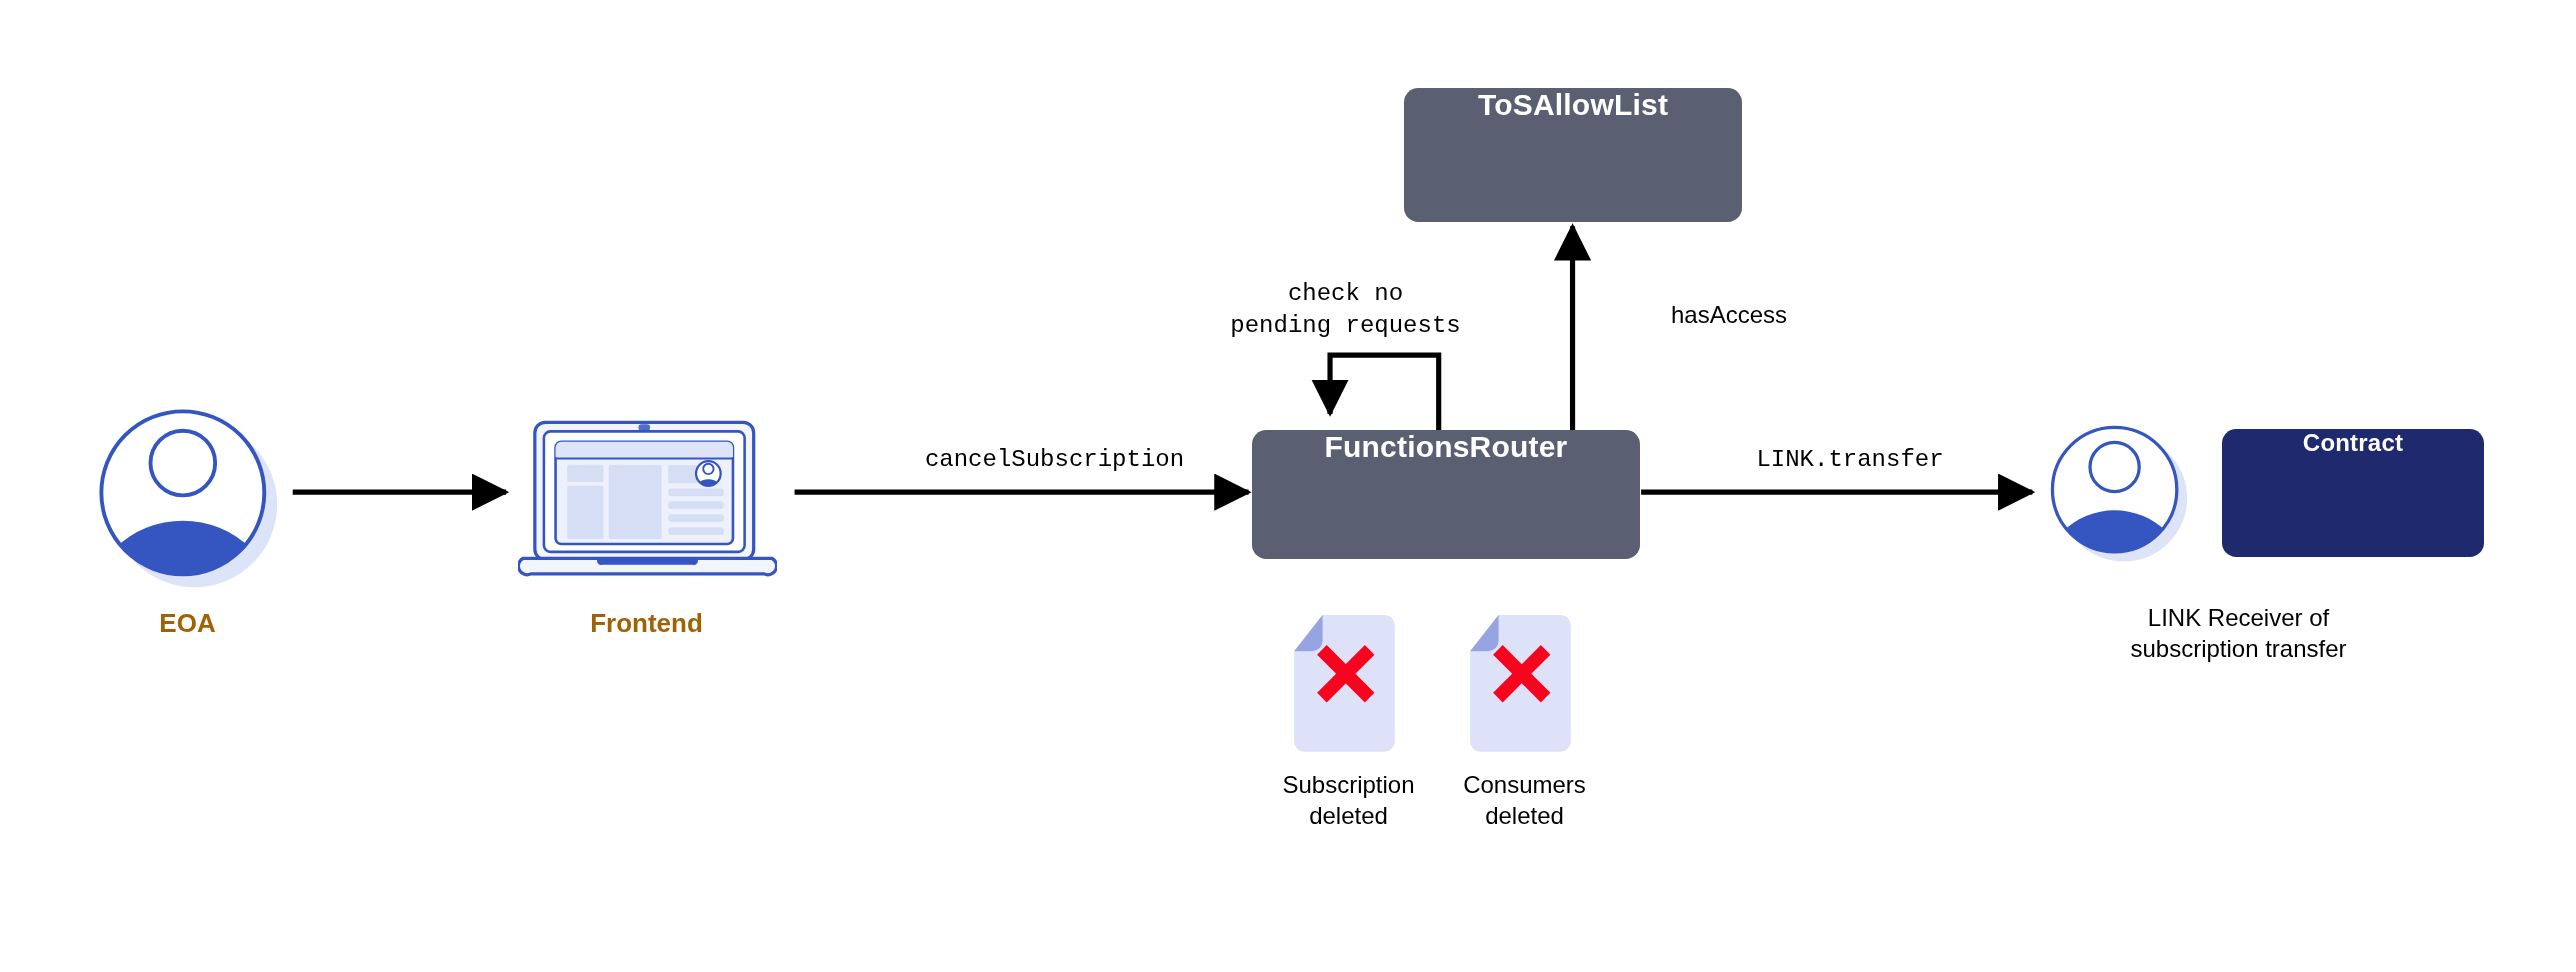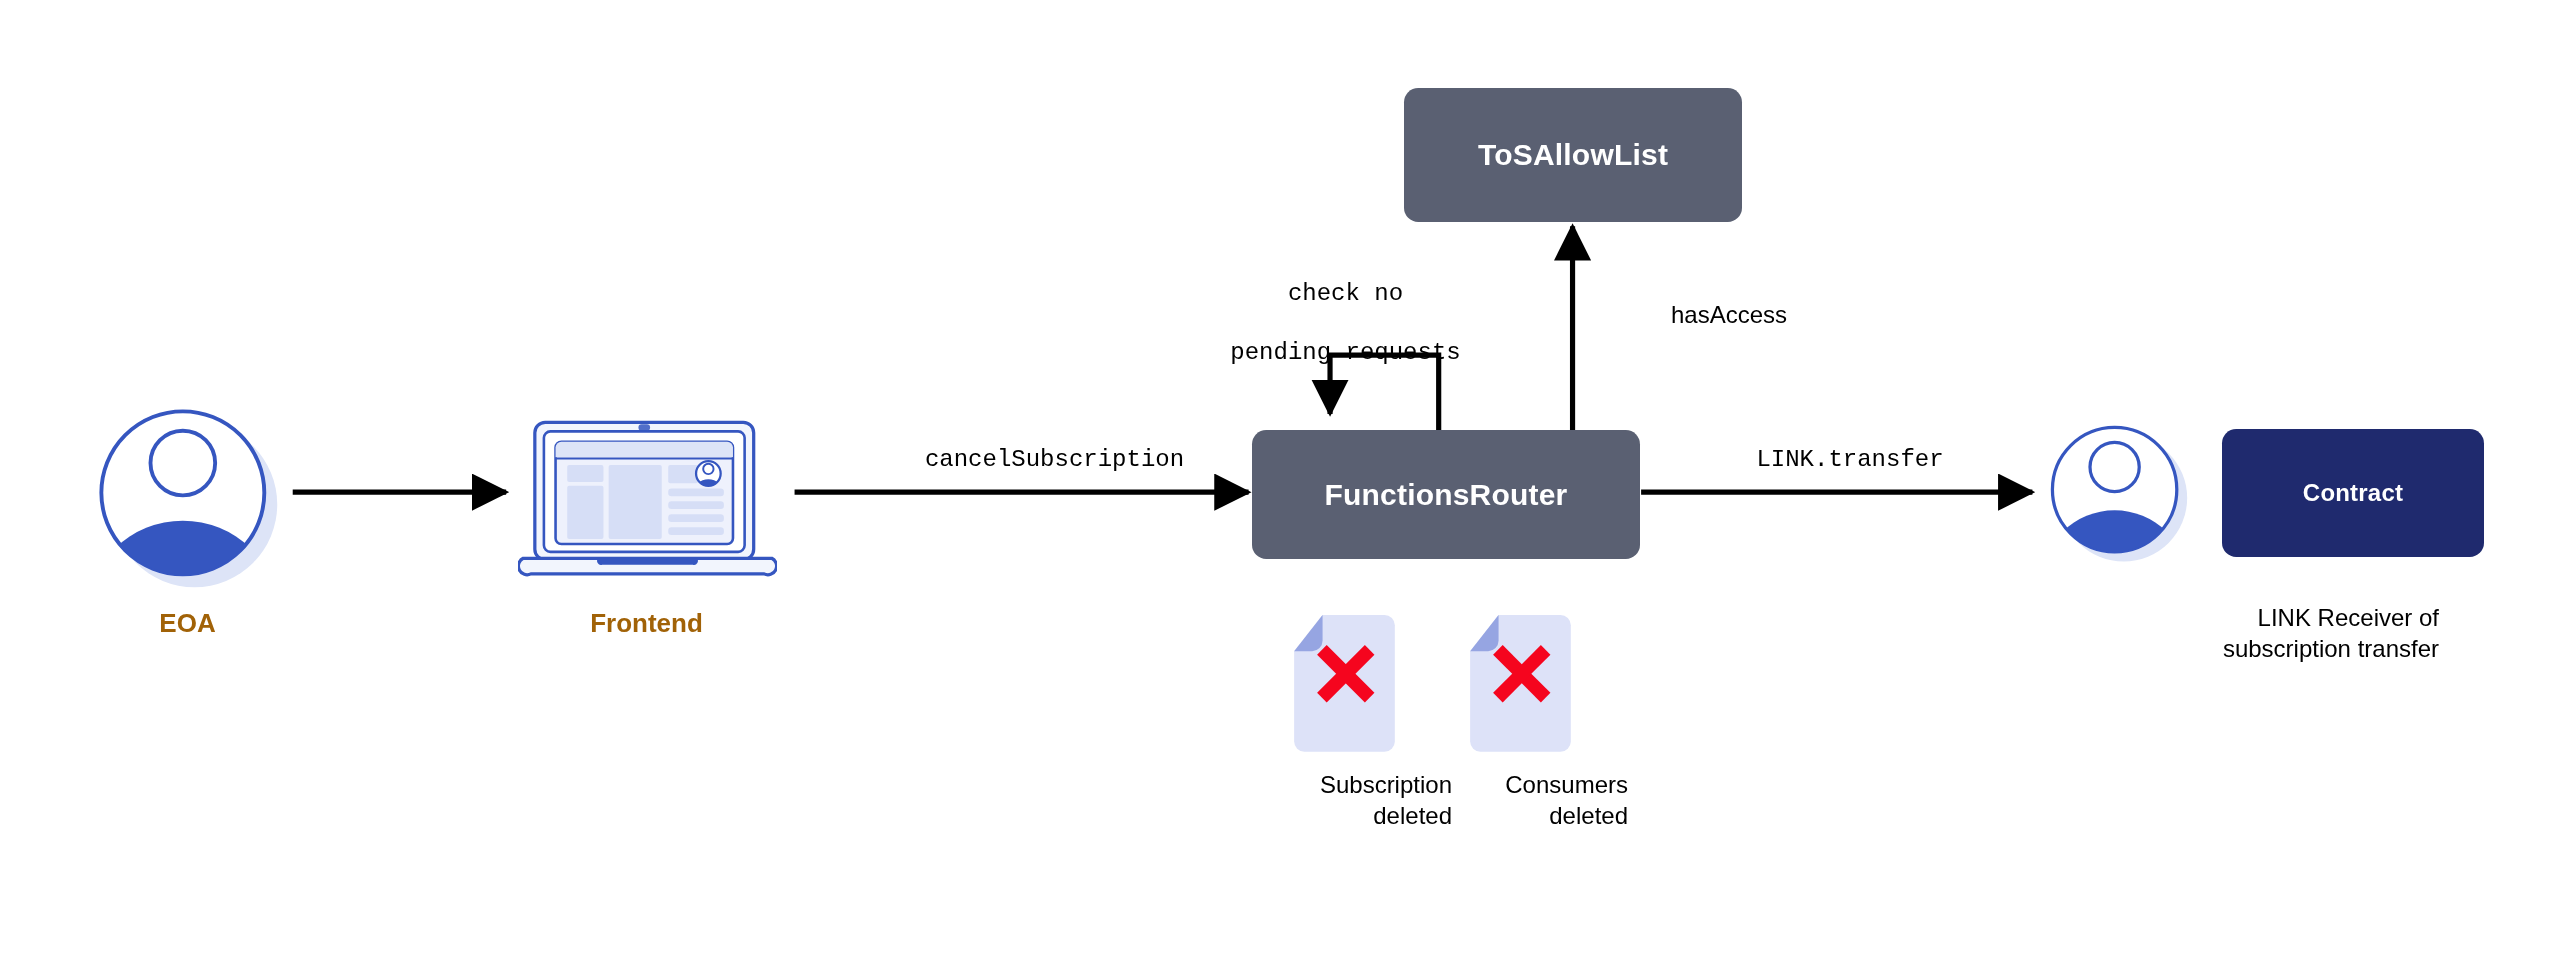--- a/index.html
+++ b/index.html
@@ -15,21 +15,21 @@
     width: 2576px;
     height: 972px;
     background: #ffffff;
     overflow: hidden;
   }
 
   
   .box {
     position: absolute;
     display: flex;
-    align-items: center;
+    align-items: flex-start;
     justify-content: center;
     border-radius: 14.2px;
     color: #ffffff;
     font-weight: bold;
     letter-spacing: 0.2px;
     text-align: center;
   }
   .box-slate { background: #5a6072; }
   .box-navy  { background: #1f2a6e; }
 
@@ -37,21 +37,21 @@
   .caption-bold {
     position: absolute;
     text-align: center;
     font-weight: bold;
     color: #a16207;
     font-family: "Liberation Sans", sans-serif;
     line-height: 1.15;
   }
   .caption-plain {
     position: absolute;
-    text-align: right;
+    text-align: center;
     color: #000000;
     font-family: "Liberation Sans", sans-serif;
     font-size: 24px;
     line-height: 1.28;
   }
 
   
   .edge-label {
     position: absolute;
     font-family: "Liberation Mono", monospace;
@@ -167,21 +167,21 @@
 
       <path d="M8 232 h384 a12 12 0 0 1 -12 24 h-360 a12 12 0 0 1 -12 -24 z" fill="#f2f5fd" stroke="#3556c0" stroke-width="5"></path>
       <path d="M124 232 h152 a6 6 0 0 1 -6 10 h-140 a6 6 0 0 1 -6 -10 z" fill="#3556c0"></path>
     </svg>
   </div>
   <div class="caption-bold" style="left:543px; top:609px; width:207px; font-size:26px;">Frontend</div>
 
   <div class="edge-label" style="left:828px; top:444px; width:453px;">cancelSubscription</div>
 
   <div class="edge-label" style="left:1216px; top:278px; width:259px;">check no</div>
-  <div class="edge-label" style="left:1216px; top:310px; width:259px;margin-top:27px;">pending requests</div>
+  <div class="edge-label" style="left:1216px; top:310px; width:259px;">pending requests</div>
 
   <div class="box box-slate" style="left:1404px; top:88px; width:338px; height:134px; font-size:30px;">
     <span>ToSAllowList</span>
   </div>
 
   <div class="edge-label sans" style="left:1588px; top:299px; width:194px; text-align:center;margin-left:44px;">hasAccess</div>
 
   <div class="box box-slate" style="left:1252px; top:430px; width:388px; height:129px; font-size:30px;">
     <span>FunctionsRouter</span>
   </div>

